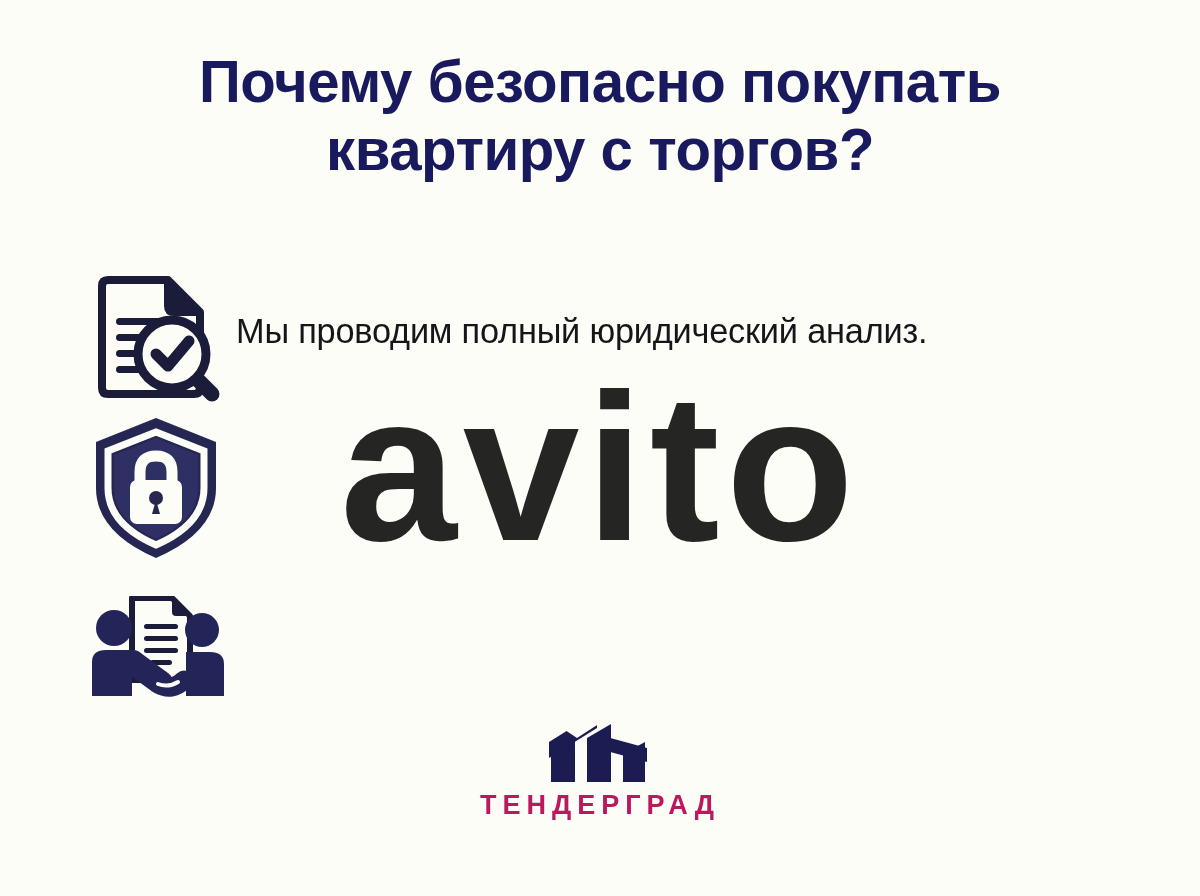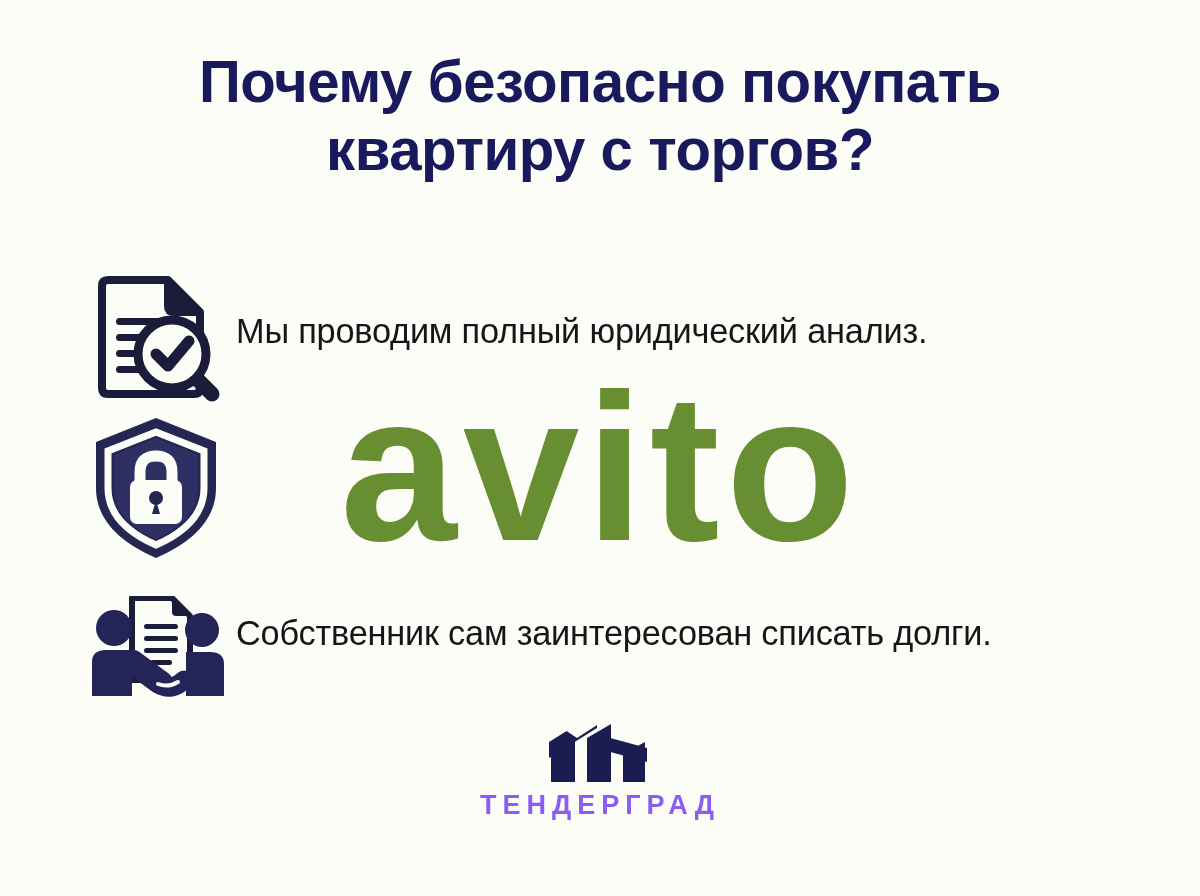--- a/index.html
+++ b/index.html
@@ -26,21 +26,21 @@
     align-items: center;
     justify-content: center;
     pointer-events: none;
     z-index: 0;
   }
   .watermark-text {
     font-family: "Liberation Sans", sans-serif;
     font-size: 210px;
     font-weight: bold;
     letter-spacing: 6px;
-    color: #4d7c0f;
+    color: #000000;
     opacity: 0.85;
     line-height: 1;
     user-select: none;
   }
 
   
   .poster {
     position: relative;
     z-index: 2;
     width: 1200px;
@@ -131,21 +131,21 @@
     flex-direction: column;
     align-items: center;
   }
   .logo-mark { display: block; }
   .logo-word {
     margin-top: 8px;
     font-family: "Liberation Sans", sans-serif;
     font-weight: bold;
     font-size: 27px;
     letter-spacing: 6px;
-    color: #8b5cf6;
+    color: #be185d;
     line-height: 1;
   }
 </style>
 </head>
 <body>
 
 <div class="watermark">
   <div class="watermark-text">avito</div>
 </div>
 
@@ -217,23 +217,20 @@
           <path d="M4 100 L4 66 Q4 54 18 54 L44 54 L44 100 Z" fill="#232559"></path>
 
           <circle cx="114" cy="34" r="17" fill="#232559"></circle>
           <path d="M136 100 L136 68 Q136 56 122 56 L98 56 L98 100 Z" fill="#232559"></path>
 
           <path d="M40 66 Q56 78 70 88 Q84 96 96 84" stroke="#232559" stroke-width="19" stroke-linecap="round" fill="none"></path>
           <path d="M46 62 Q62 74 76 84" stroke="#232559" stroke-width="16" stroke-linecap="round" fill="none"></path>
           <path d="M70 88 Q80 92 90 86" stroke="#fdfdf7" stroke-width="4" stroke-linecap="round" fill="none"></path>
         </svg>
       </div>
-      <div class="text-cell">
-        <div class="body-text">Собственник сам заинтересован списать долги.</div>
-      </div>
     </div>
 
   </div>
 
   <div class="logo-block">
     <svg class="logo-mark" width="118" height="78" viewBox="0 0 118 78" fill="none" xmlns="http://www.w3.org/2000/svg">
 
       <path d="M10 40 L34 26 L34 76 L10 76 Z" fill="#1b1d52"></path>
 
       <path d="M46 32 L70 18 L70 76 L46 76 Z" fill="#1b1d52"></path>

